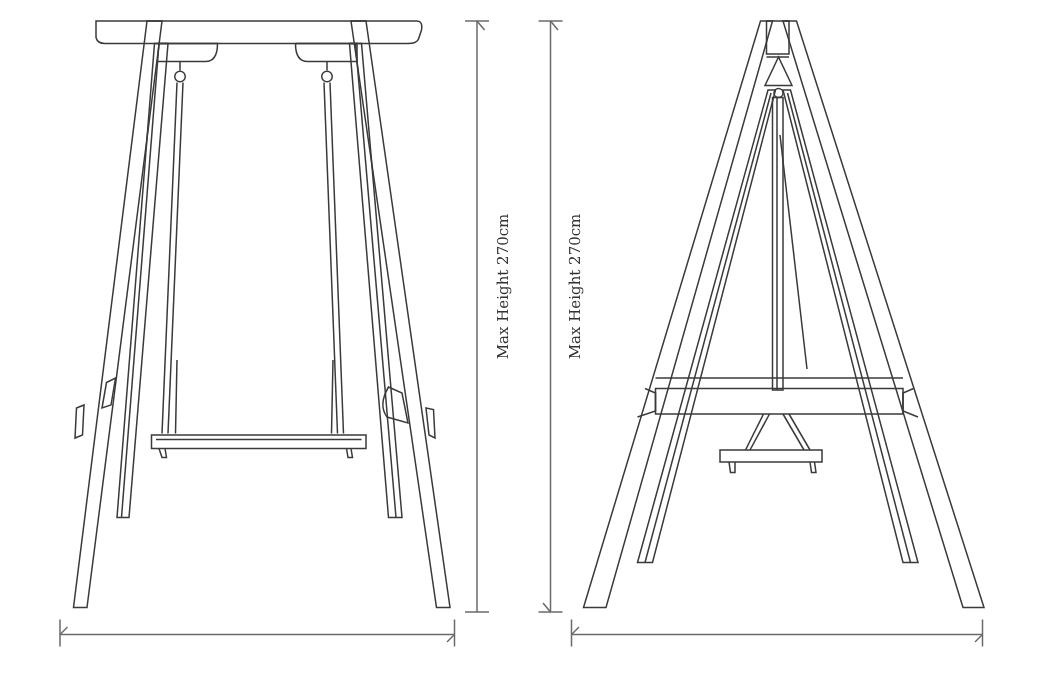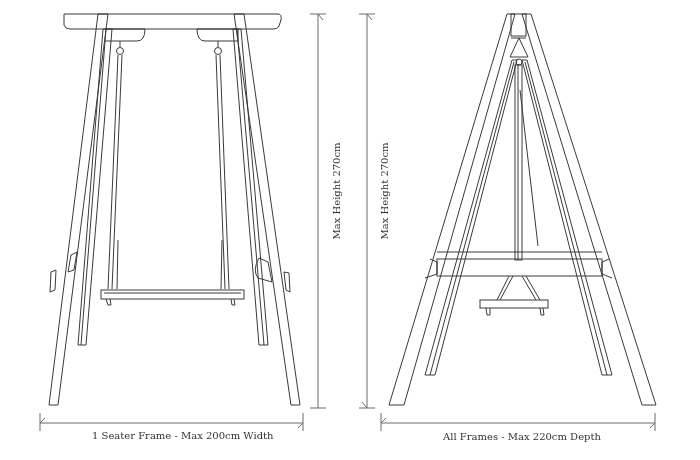--- a/index.html
+++ b/index.html
@@ -111,17 +111,15 @@
 
       <line x1="367" y1="14" x2="367" y2="408"></line>
       <line x1="359" y1="14" x2="375" y2="14"></line>
       <line x1="359" y1="408" x2="375" y2="408"></line>
       <line x1="367" y1="14" x2="372" y2="20"></line>
       <line x1="367" y1="408" x2="362" y2="402"></line>
     </g>
   </svg>
 
   
-  <div class="label" style="left:92px; top:430px;">1 Seater Frame - Max 200cm Width</div>
-  <div class="label" style="left:443px; top:431px;">All Frames - Max 220cm Depth</div>
   <div class="vlabel" style="left:288px; top:186px; width:96px; text-align:center;">Max Height 270cm</div>
   <div class="vlabel" style="left:336px; top:186px; width:96px; text-align:center;">Max Height 270cm</div>
 </div>
 
 </body></html>

